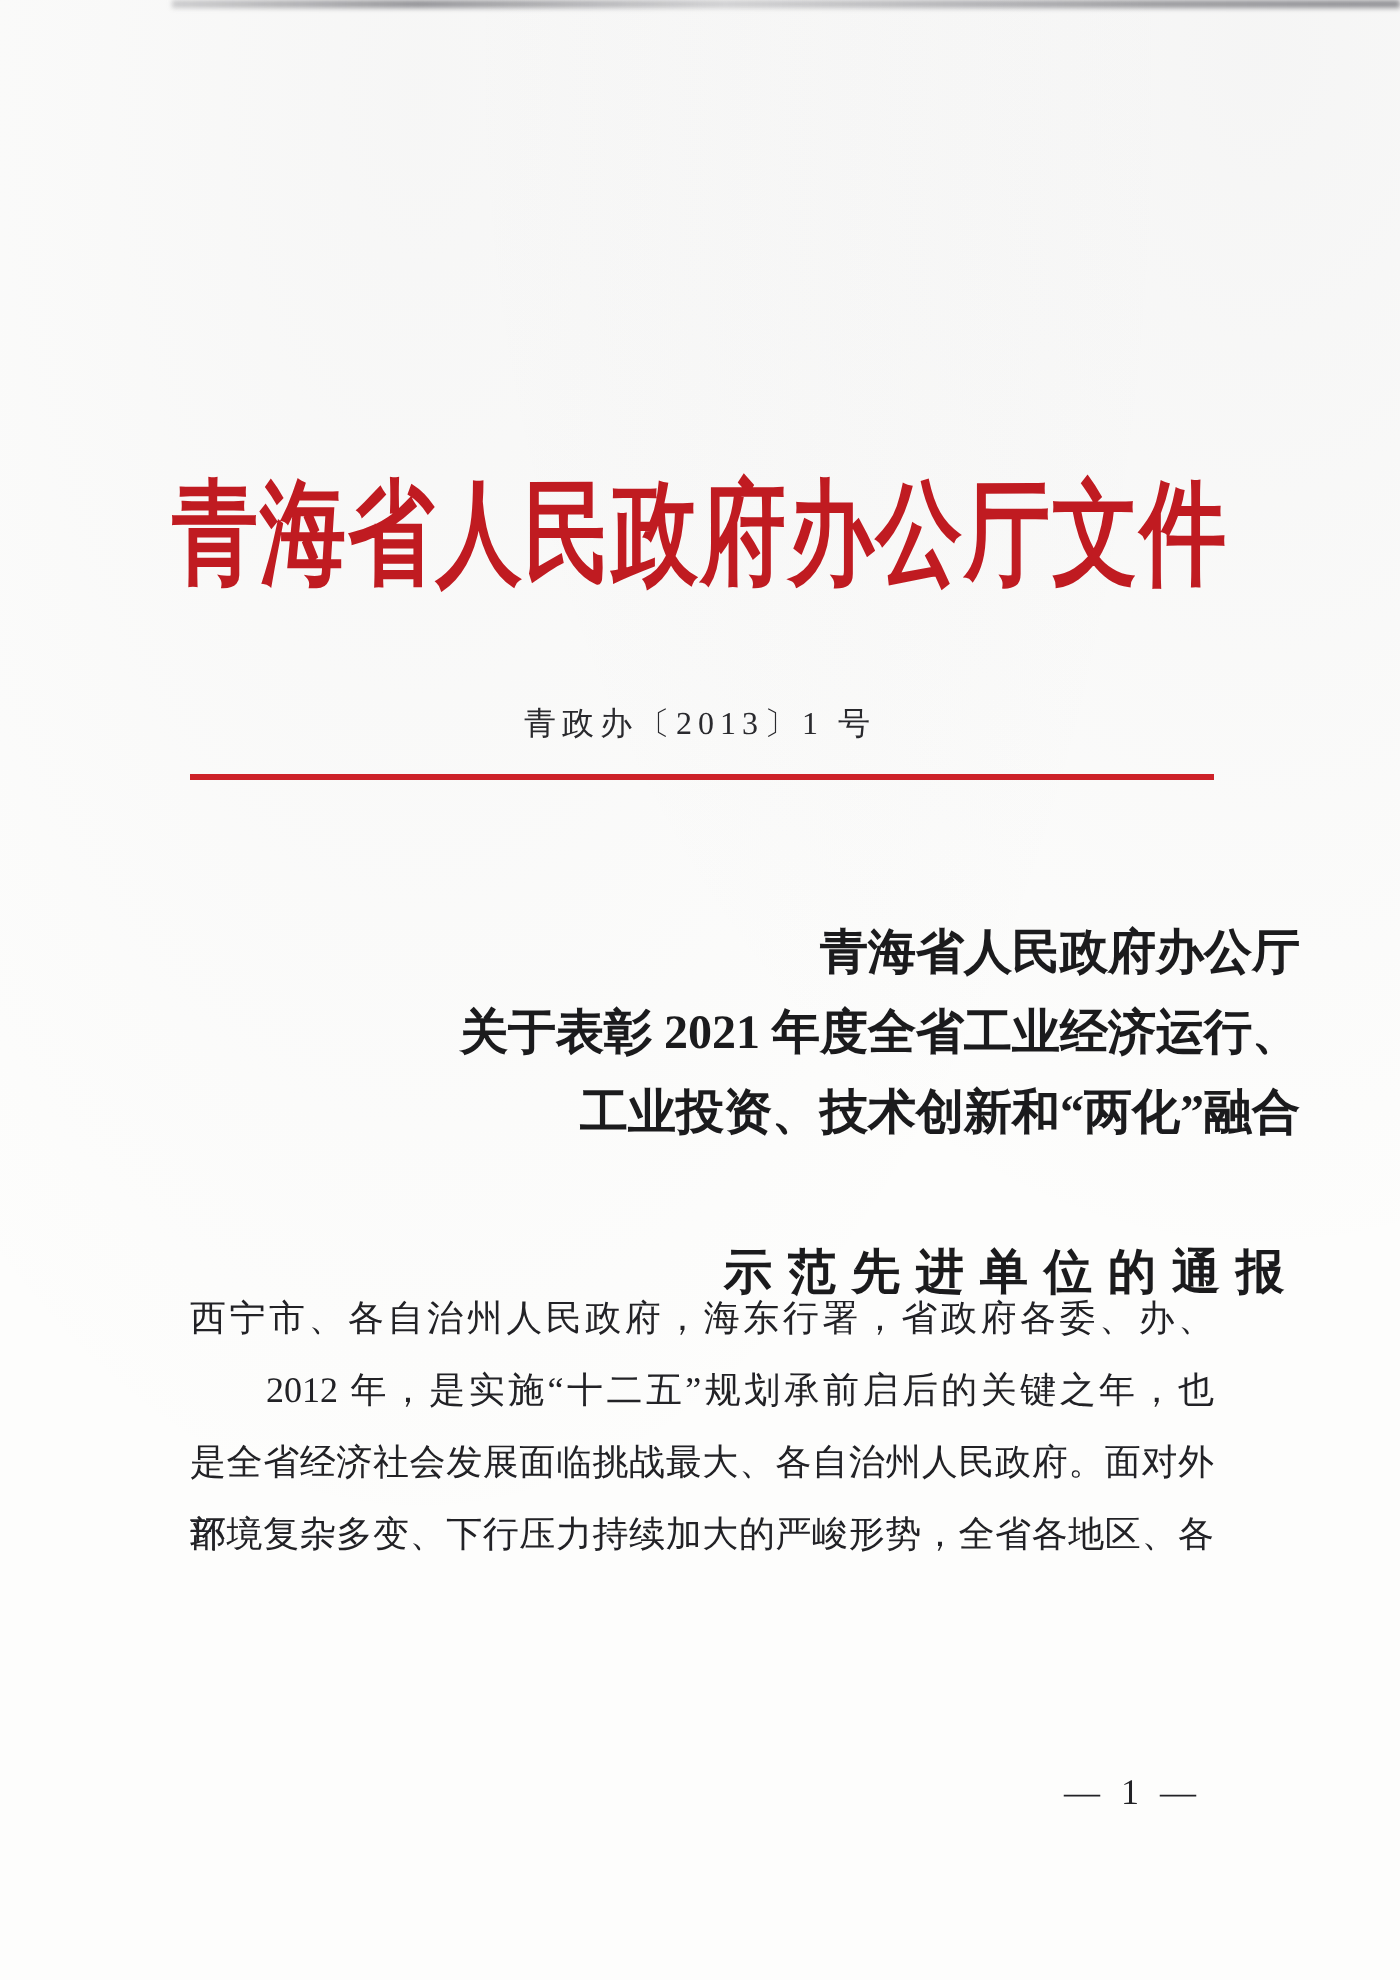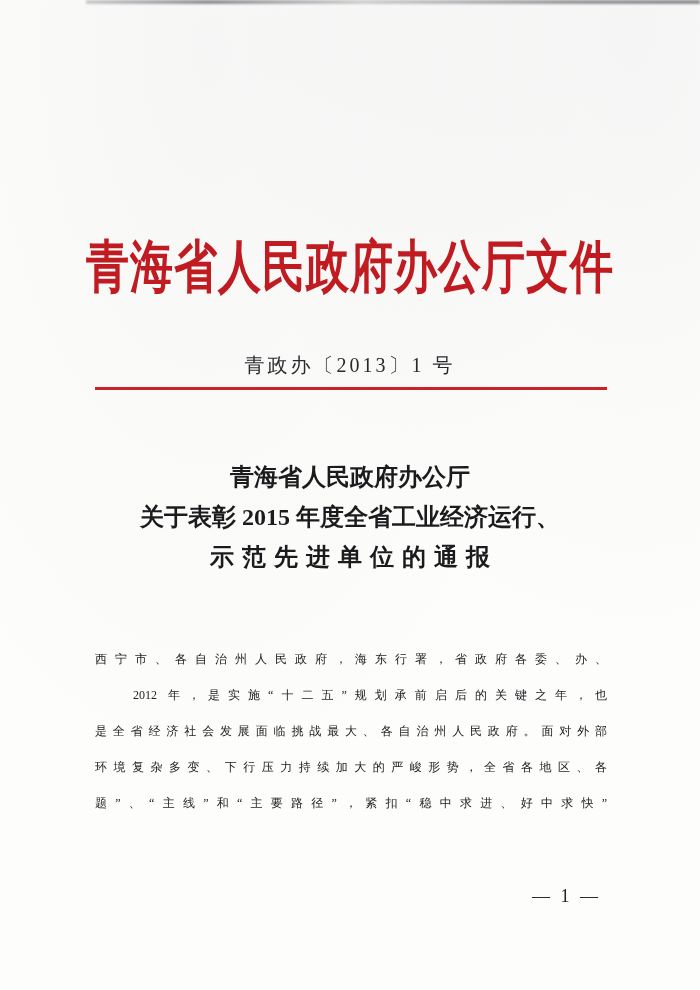--- a/index.html
+++ b/index.html
@@ -39,56 +39,56 @@
     color: #c01b21;
     transform: scaleY(1.32);
     transform-origin: top center;
     white-space: nowrap;
   }
   .doc-number {
     position: absolute;
     top: 352px; left: 0;
     width: 100%;
     text-align: center;
-    font-size: 20px;
+    font-size: 16px;
     letter-spacing: 3px;
     color: #2a2a2e;
   }
   .red-rule {
     position: absolute;
     top: 387px; left: 95px;
     width: 512px; height: 3px;
     background: #cd2128;
     border: none;
   }
   .doc-title {
     position: absolute;
     top: 457px; left: 50px;
     width: 600px;
-    text-align: center;
+    text-align: right;
     font-weight: bold;
     color: #1b1b1d;
   }
   .t-line {
     height: 40px;
     line-height: 40px;
     font-size: 24px;
     white-space: nowrap;
   }
-  .t-line.spaced { letter-spacing: 8px; text-indent: 8px; }
+  .t-line.spaced { letter-spacing: 8px; text-indent: 8px; margin-top: 40px; }
   .body-text {
     position: absolute;
     top: 641px; left: 95px;
     width: 512px;
     color: #222226;
   }
   .b-line {
     height: 36px;
     line-height: 36px;
-    font-size: 12px;
+    font-size: 18px;
     white-space: nowrap;
   }
   .b-line.spread {
     white-space: normal;
     text-align: justify;
     text-align-last: justify;
   }
   .b-line.indent { text-indent: 38px; }
   .page-number {
     position: absolute;
@@ -106,27 +106,27 @@
   <div class="top-smudge"></div>
 
   <div class="header-title">青海省人民政府办公厅文件</div>
 
   <div class="doc-number">青政办〔2013〕1 号</div>
 
   <div class="red-rule"></div>
 
   <div class="doc-title">
     <div class="t-line">青海省人民政府办公厅</div>
-    <div class="t-line">关于表彰 2015 年度全省工业经济运行、</div>
+    <div class="t-line">关于表彰 2021 年度全省工业经济运行、</div>
+    <div class="t-line">工业投资、技术创新和“两化”融合</div>
     <div class="t-line spaced">示范先进单位的通报</div>
   </div>
 
   <div class="body-text">
     <div class="b-line spread">西宁市、各自治州人民政府，海东行署，省政府各委、办、</div>
     <div class="b-line spread indent">2012 年，是实施“十二五”规划承前启后的关键之年，也</div>
     <div class="b-line spread">是全省经济社会发展面临挑战最大、各自治州人民政府。面对外部</div>
     <div class="b-line spread">环境复杂多变、下行压力持续加大的严峻形势，全省各地区、各</div>
-    <div class="b-line spread">题”、“主线”和“主要路径”，紧扣“稳中求进、好中求快”</div>
   </div>
 
   <div class="page-number">— 1 —</div>
 
 </div>
 
 </body></html>

